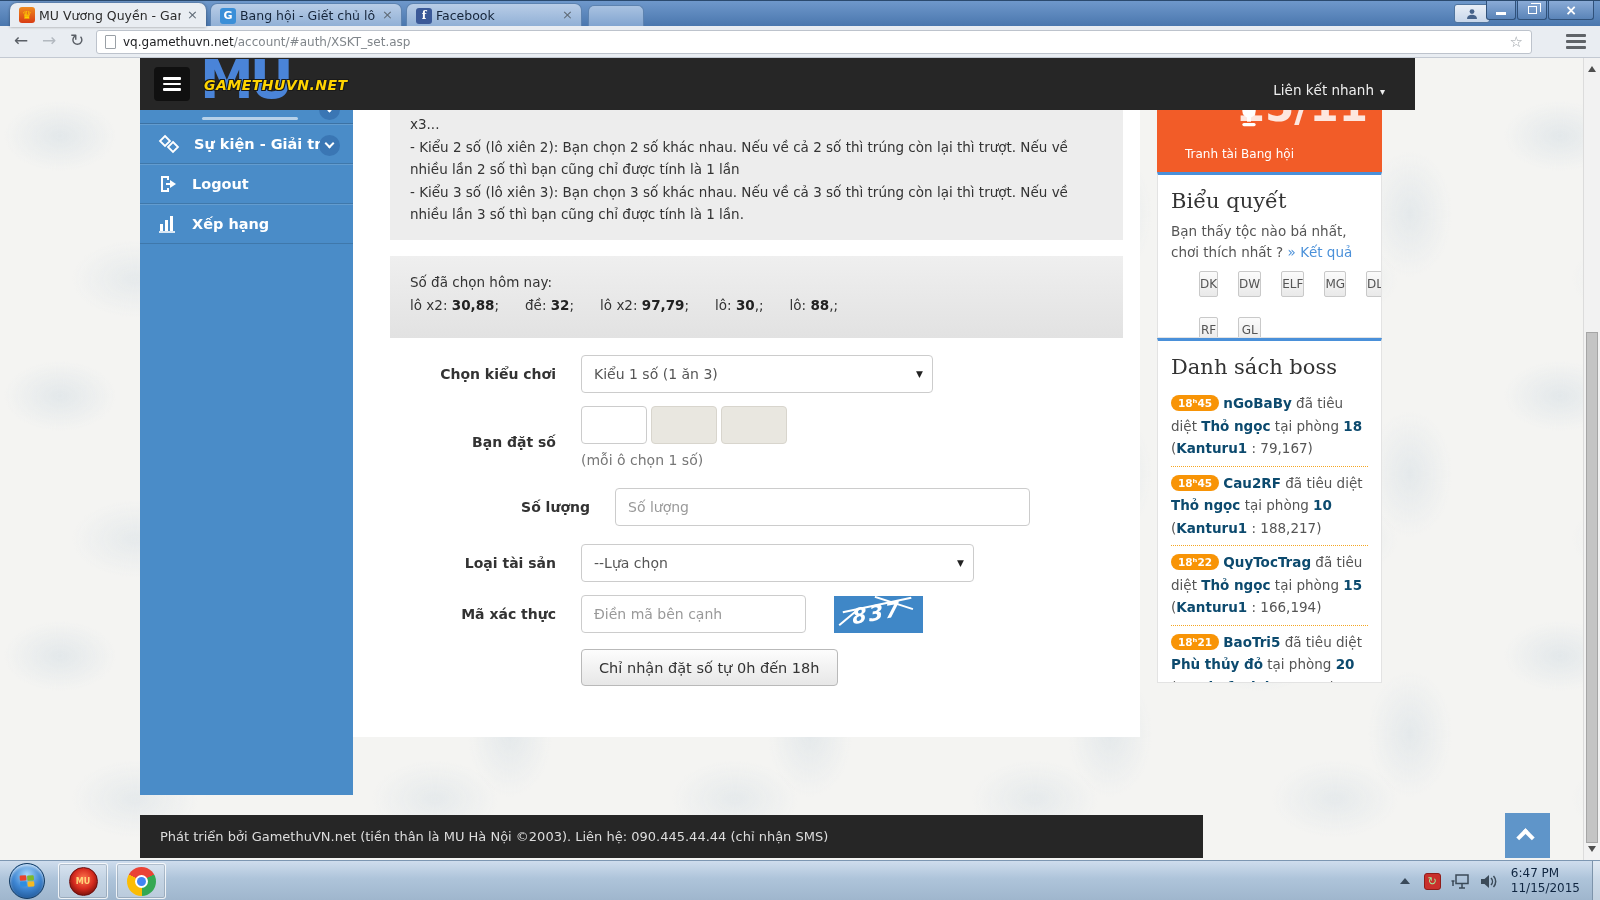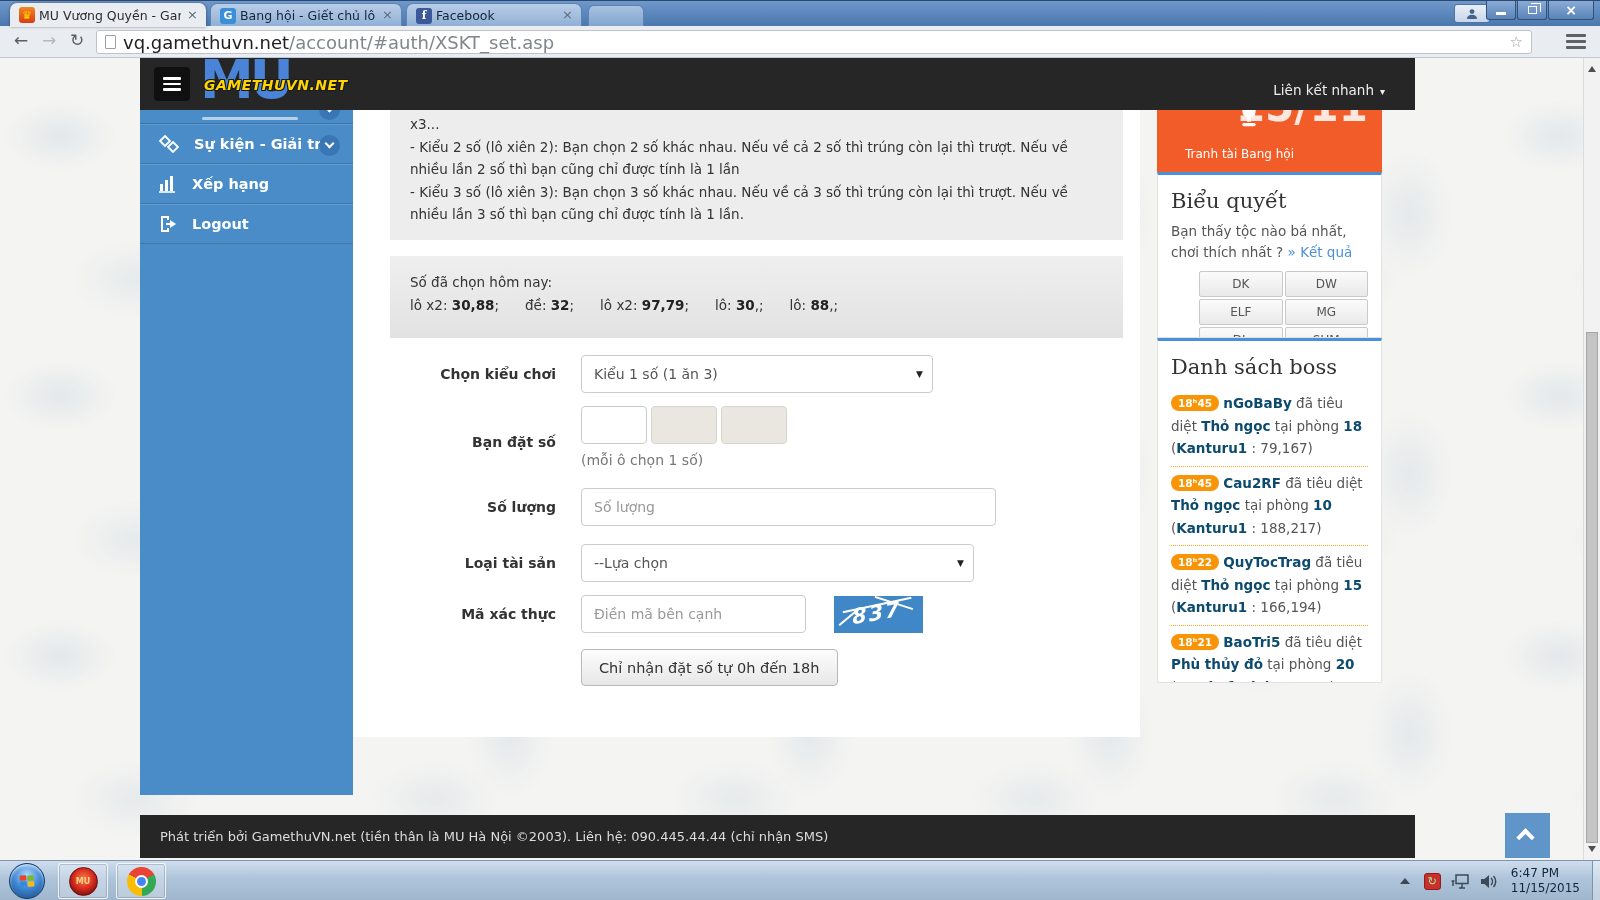--- a/index.html
+++ b/index.html
@@ -33,21 +33,21 @@
   .profile-btn { position:absolute; right:110px; top:3px; width:36px; height:19px; border-radius:3px;
     background:linear-gradient(#e9eff7,#c7d6ea); border:1px solid #50759f; display:flex; align-items:center; justify-content:center; }
 
   
   .toolbar { position:absolute; left:0; top:26px; width:1600px; height:32px; background:#e9edf2; border-bottom:1px solid #c3c9d2; }
   .nav-ico { position:absolute; top:4px; font-size:17px; color:#5a5f66; width:26px; text-align:center; }
   .nav-ico.disabled { color:#b3b9c0; }
   .omnibox { position:absolute; left:96px; top:4px; width:1436px; height:24px; background:#fff;
     border:1px solid #bdc3cc; border-radius:3px; display:flex; align-items:center; padding:0 8px; }
   .doc-icon { width:11px; height:14px; border:1.5px solid #9aa0a6; border-radius:1px; margin-right:7px; position:relative; }
-  .url { font-size:18px; color:#202124; white-space:nowrap; }
+  .url { font-size:12px; color:#202124; white-space:nowrap; }
   .url .path { color:#80868b; }
   .omni-star { margin-left:auto; color:#9aa0a6; font-size:15px; }
   .menu-btn { position:absolute; right:14px; top:8px; width:20px; }
   .menu-btn .bar { height:3px; background:#5f6368; margin-bottom:3px; border-radius:1px; }
 
   
   .viewport { position:absolute; left:0; top:58px; width:1600px; height:802px;
     background-color:#f4f4f2;
     background-image:
       radial-gradient(ellipse 80px 50px at 20% 30%, rgba(213,222,228,.55), rgba(213,222,228,0) 70%),
@@ -119,32 +119,32 @@
   .banner { position:absolute; left:0; top:38px; width:225px; height:76px; background:#f25c28; overflow:hidden; }
   .banner-date { position:absolute; right:14px; top:-14px; font-size:42px; font-weight:bold; color:rgba(255,255,255,.85); }
   .banner-title { position:absolute; left:28px; bottom:11px; color:#fff; font-size:12px; }
   .banner-ico { position:absolute; left:76px; top:4px; }
   .widget { position:absolute; left:0; width:225px; background:#fff; border:1px solid #e3e3e3;
     border-top:3px solid #4a90d9; padding:10px 13px; }
   .widget h2 { font-family:"DejaVu Serif", serif; font-weight:normal; font-size:21px; color:#333; margin:4px 0 8px; }
   .poll { top:114px; height:166px; overflow:hidden; }
   .poll-q { font-size:13.5px; color:#555; line-height:21px; }
   .poll-link { color:#4a90d9; }
-  .poll-grid { display:grid; grid-template-columns:repeat(2,1fr); gap:2px; margin-top:8px;margin-left:28px; }
+  .poll-grid { display:grid; grid-template-columns:repeat(6,1fr); gap:20px; margin-top:8px;margin-left:28px; }
   .poll-btn { height:26px; line-height:24px; text-align:center; font-size:12px; color:#555;
     background:linear-gradient(#fbfbfb,#e9e9e9); border:1px solid #c9c9c9; border-radius:2px; }
   .boss { top:280px; height:345px; overflow:hidden; }
   .boss-item { padding:5px 0 6px; font-size:13.5px; line-height:22.5px; color:#555; border-top:1px dotted #f5a623; }
   .boss-item.first { border-top:none; }
   .boss-item b { color:#0c4a6e; }
   .boss-badge { display:inline-block; background:#f89406; color:#fff; font-size:10.5px; font-weight:bold;
     height:16px; line-height:16px; padding:0 7px; border-radius:9px; position:relative; top:-1px; }
 
   
-  .site-footer { position:absolute; left:140px; top:757px; width:1275px; height:43px; background:#262626;
+  .site-footer { position:absolute; left:140px; top:757px; width:1063px; height:43px; background:#262626;
     color:#ddd; font-size:13px; line-height:43px; padding-left:20px; z-index:4; }
   .scrolltop { position:absolute; left:1505px; top:755px; width:45px; height:45px; background:#5f95c9; z-index:6; }
   .scrolltop i { position:absolute; left:14px; top:18px; width:13px; height:13px; border-top:4px solid #fff; border-left:4px solid #fff; transform:rotate(45deg); }
 
   
   .scrollbar { position:absolute; left:1583px; top:58px; width:17px; height:802px; background:#f2f2f2; border-left:1px solid #dcdcdc; }
   .sb-up { position:absolute; left:4px; top:8px; width:0; height:0; border-left:4.5px solid transparent; border-right:4.5px solid transparent; border-bottom:6px solid #4f4f4f; }
   .sb-down { position:absolute; left:4px; bottom:8px; width:0; height:0; border-left:4.5px solid transparent; border-right:4.5px solid transparent; border-top:6px solid #4f4f4f; }
   .sb-thumb { position:absolute; left:2px; top:274px; width:12px; height:511px; background:#c4c4c4; border:1px solid #a5a5a5; }
 
@@ -266,33 +266,33 @@
           <path d="M7 3 L12 8 L7 13 L2 8 Z"></path>
             <path d="M15 9 L20 14 L15 19 L10 14 Z"></path>
           </svg>
         <span class="lbl">Sự kiện - Giải trí</span>
         <span class="chev-circle" style="top:10px;">
             <i></i>
           </span>
       </div>
       <div class="side-item">
         <svg width="20" height="20" viewBox="0 0 20 20" fill="#fff">
+          <path d="M3 2h8v4H9V4H5v12h4v-2h2v4H3z"></path>
+            <path d="M12 6l6 4-6 4v-3H8V9h4z"></path>
+          </svg>
+        <span class="lbl">Logout</span>
+      </div>
+      <div class="side-item">
+        <svg width="20" height="20" viewBox="0 0 20 20" fill="#fff">
           <rect x="2" y="10" width="3" height="7"></rect>
             <rect x="7" y="6" width="3" height="11"></rect>
             <rect x="12" y="2" width="3" height="15"></rect>
             <rect x="1" y="17.2" width="16" height="1.6"></rect>
           </svg>
         <span class="lbl">Xếp hạng</span>
-      </div>
-      <div class="side-item">
-        <svg width="20" height="20" viewBox="0 0 20 20" fill="#fff">
-          <path d="M3 2h8v4H9V4H5v12h4v-2h2v4H3z"></path>
-            <path d="M12 6l6 4-6 4v-3H8V9h4z"></path>
-          </svg>
-        <span class="lbl">Logout</span>
       </div>
     </div>
 
     <div class="main-panel">
       <div class="rules-box">
         <div>x3...</div>
         <div>- Kiểu 2 số (lô xiên 2): Bạn chọn 2 số khác nhau. Nếu về cả 2 số thì trúng còn lại thì trượt. Nếu về nhiều lần 2 số thì bạn cũng chỉ được tính là 1 lần</div>
         <div>- Kiểu 3 số (lô xiên 3): Bạn chọn 3 số khác nhau. Nếu về cả 3 số thì trúng còn lại thì trượt. Nếu về nhiều lần 3 số thì bạn cũng chỉ được tính là 1 lần.</div>
       </div>
       <div class="chosen-box">
@@ -312,21 +312,21 @@
           <div class="form-label" style="padding-top:9px;">Bạn đặt số</div>
           <div>
             <div style="display:flex;">
               <div class="num-box"></div>
               <div class="num-box dis"></div>
               <div class="num-box dis"></div>
             </div>
             <div class="hint">(mỗi ô chọn 1 số)</div>
           </div>
         </div>
-        <div class="form-row" style="margin-top:20px;">
+        <div class="form-row" style="margin-top:20px;margin-left:34px;">
           <div class="form-label">Số lượng</div>
           <input class="txt qty" placeholder="Số lượng" style="">
         </div>
         <div class="form-row" style="margin-top:18px;">
           <div class="form-label">Loại tài sản</div>
           <div class="sel wide">
             <span>--Lựa chọn</span>
             <span class="sel-caret">▼</span>
           </div>
         </div>

